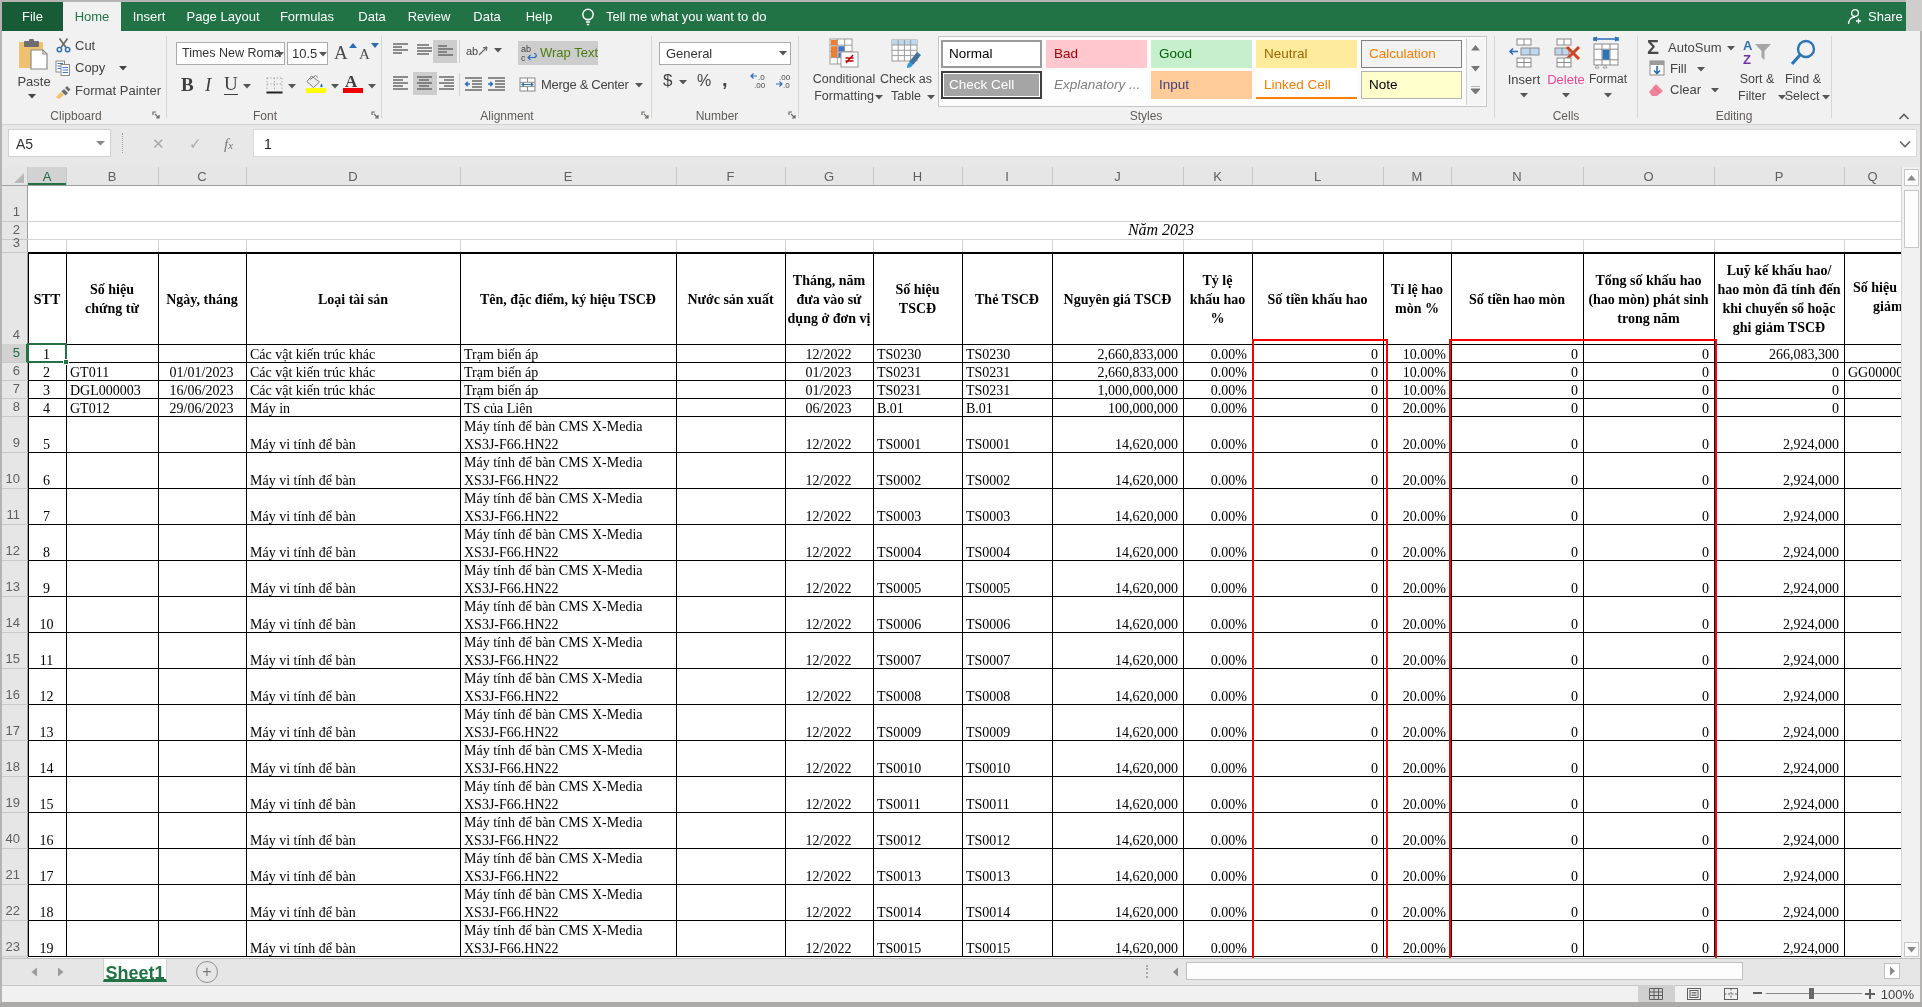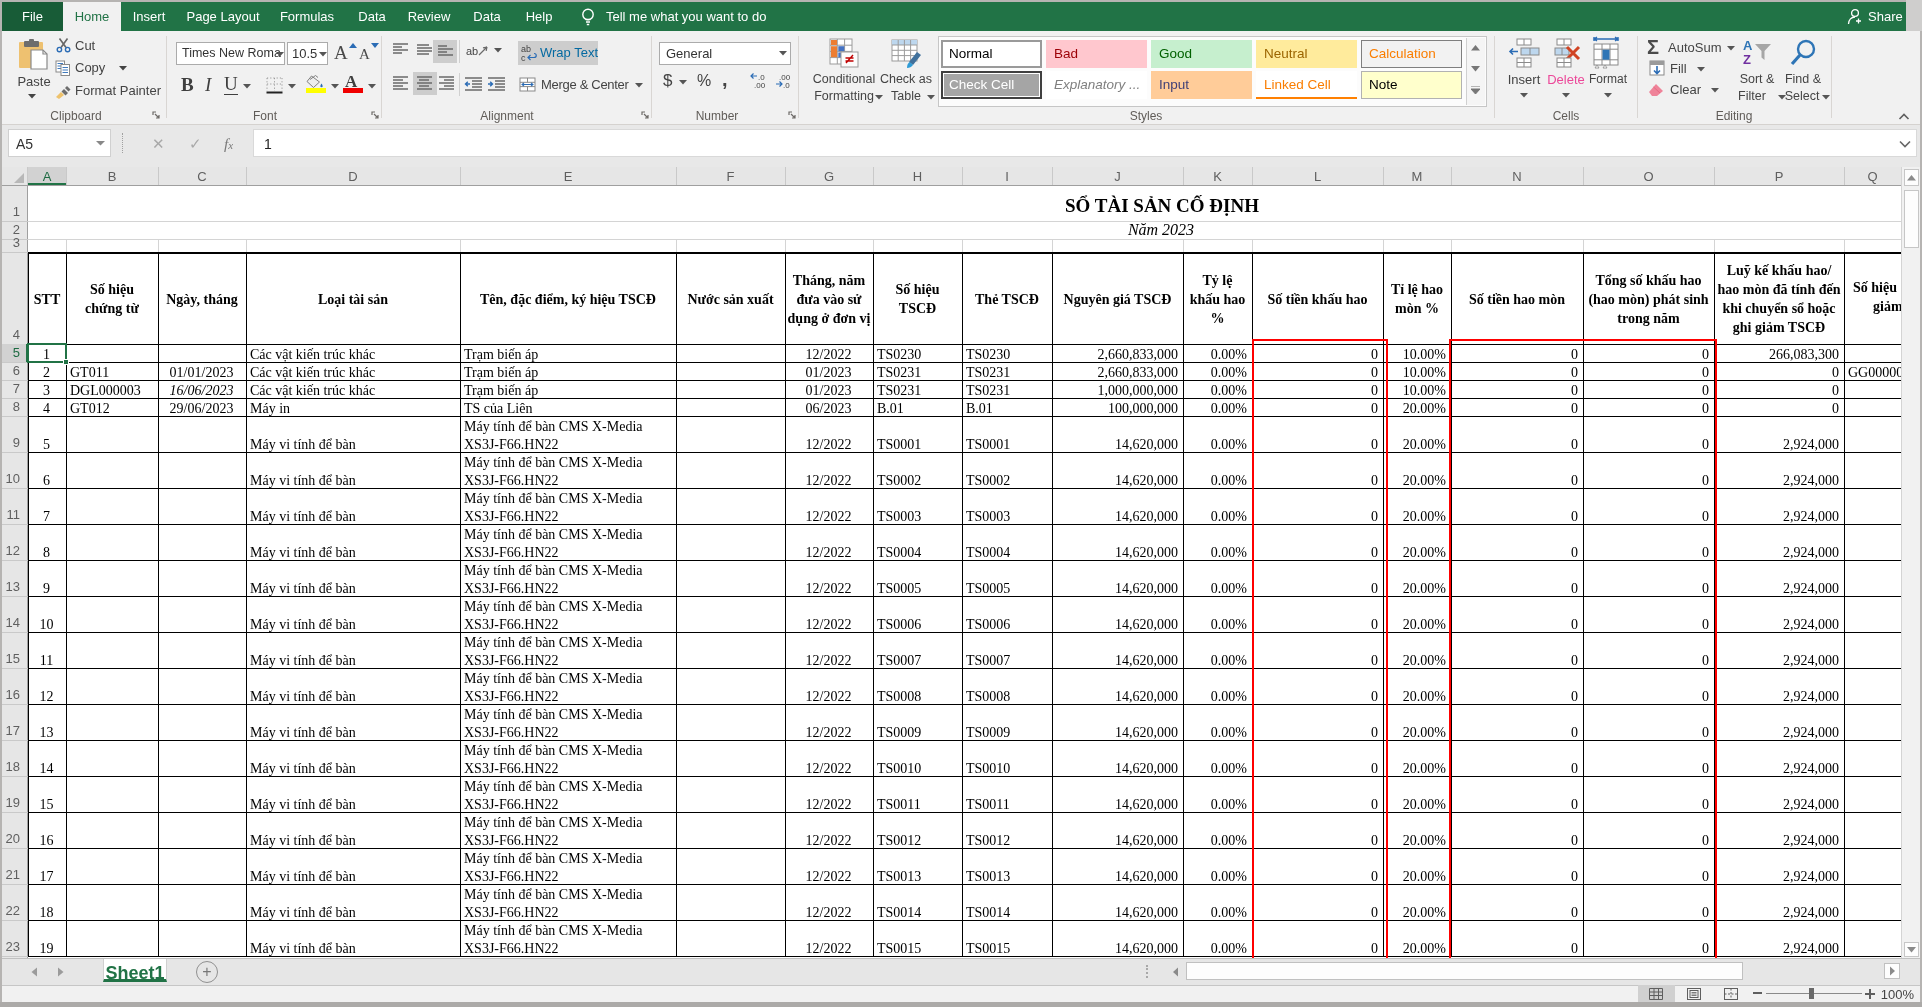--- a/index.html
+++ b/index.html
@@ -165,21 +165,21 @@
 </svg>
 <svg class="a" style="left:494px;top:48px" width="8" height="5" viewBox="0 0 8 5">
       <path d="M0 0 h8 l-4 4.5 z" fill="#555"></path>
     </svg>
 <div class="a" style="left:518px;top:41px;width:80px;height:24px;background:#cdcdcd"></div>
 <svg class="a" style="left:521px;top:44px" width="17" height="18" viewBox="0 0 17 18">
 <text x="0" y="8" font-size="9" fill="#444" font-family="Liberation Sans">ab</text>
 <text x="0" y="17" font-size="9" fill="#444" font-family="Liberation Sans">c</text>
 <path d="M7 13.5 h6 c3 0 3 -4 0 -4 M9.5 11 L7 13.5 L9.5 16" stroke="#2b6cb5" stroke-width="1.2" fill="none"></path>
 </svg>
-<div class="a" style="left:540px;top:45px;font-size:13px;color:#0369a1">Wrap Text</div>
+<div class="a" style="left:540px;top:45px;font-size:13px;color:#4d7c0f">Wrap Text</div>
 <div class="a" style="left:413px;top:72px;width:24px;height:23px;background:#cdcdcd"></div>
 <svg class="a" style="left:392px;top:76px" width="17" height="14" viewBox="0 0 17 14">
       <path d="M1 1 H16 M1 4 H11 M1 7 H16 M1 10 H11 M1 13 H16" stroke="#6a6a6a" stroke-width="1.4"></path>
     </svg>
 <svg class="a" style="left:416px;top:76px" width="17" height="14" viewBox="0 0 17 14">
       <path d="M1 1 H16 M3 4 H13 M1 7 H16 M3 10 H13 M1 13 H16" stroke="#6a6a6a" stroke-width="1.4"></path>
     </svg>
 <svg class="a" style="left:438px;top:76px" width="17" height="14" viewBox="0 0 17 14">
       <path d="M1 1 H16 M6 4 H16 M1 7 H16 M6 10 H16 M1 13 H16" stroke="#6a6a6a" stroke-width="1.4"></path>
     </svg>
@@ -447,21 +447,21 @@
 <div class="a" style="left:0;top:651px;width:20px;font-size:13px;color:#5f5f5f;text-align:right">15</div>
 <div class="a" style="left:2px;top:668px;width:26px;height:1px;background:#c9c9c9"></div>
 <div class="a" style="left:0;top:687px;width:20px;font-size:13px;color:#5f5f5f;text-align:right">16</div>
 <div class="a" style="left:2px;top:704px;width:26px;height:1px;background:#c9c9c9"></div>
 <div class="a" style="left:0;top:723px;width:20px;font-size:13px;color:#5f5f5f;text-align:right">17</div>
 <div class="a" style="left:2px;top:740px;width:26px;height:1px;background:#c9c9c9"></div>
 <div class="a" style="left:0;top:759px;width:20px;font-size:13px;color:#5f5f5f;text-align:right">18</div>
 <div class="a" style="left:2px;top:776px;width:26px;height:1px;background:#c9c9c9"></div>
 <div class="a" style="left:0;top:795px;width:20px;font-size:13px;color:#5f5f5f;text-align:right">19</div>
 <div class="a" style="left:2px;top:812px;width:26px;height:1px;background:#c9c9c9"></div>
-<div class="a" style="left:0;top:831px;width:20px;font-size:13px;color:#5f5f5f;text-align:right">20</div>
+<div class="a" style="left:0;top:831px;width:20px;font-size:13px;color:#5f5f5f;text-align:right">40</div>
 <div class="a" style="left:2px;top:848px;width:26px;height:1px;background:#c9c9c9"></div>
 <div class="a" style="left:0;top:867px;width:20px;font-size:13px;color:#5f5f5f;text-align:right">21</div>
 <div class="a" style="left:2px;top:884px;width:26px;height:1px;background:#c9c9c9"></div>
 <div class="a" style="left:0;top:903px;width:20px;font-size:13px;color:#5f5f5f;text-align:right">22</div>
 <div class="a" style="left:2px;top:920px;width:26px;height:1px;background:#c9c9c9"></div>
 <div class="a" style="left:0;top:939px;width:20px;font-size:13px;color:#5f5f5f;text-align:right">23</div>
 <div class="a" style="left:2px;top:956px;width:26px;height:1px;background:#c9c9c9"></div>
 <div class="a" style="left:28px;top:186px;width:1873px;height:772px;background:#fff"></div>
 <div class="a" style="left:28px;top:221px;width:1873px;height:1px;background:#d4d4d4"></div>
 <div class="a" style="left:28px;top:239px;width:1873px;height:1px;background:#d4d4d4"></div>
@@ -514,21 +514,20 @@
 <div class="a" style="left:28px;top:704px;width:1873px;height:1px;background:#000"></div>
 <div class="a" style="left:28px;top:740px;width:1873px;height:1px;background:#000"></div>
 <div class="a" style="left:28px;top:776px;width:1873px;height:1px;background:#000"></div>
 <div class="a" style="left:28px;top:812px;width:1873px;height:1px;background:#000"></div>
 <div class="a" style="left:28px;top:848px;width:1873px;height:1px;background:#000"></div>
 <div class="a" style="left:28px;top:884px;width:1873px;height:1px;background:#000"></div>
 <div class="a" style="left:28px;top:920px;width:1873px;height:1px;background:#000"></div>
 <div class="a" style="left:28px;top:956px;width:1873px;height:1px;background:#000"></div>
 <div class="a" style="left:1252px;top:339px;width:136px;height:619px;border:2px solid #ff0000;border-bottom:none"></div>
 <div class="a" style="left:1449px;top:339px;width:268px;height:619px;border:2px solid #ff0000;border-bottom:none"></div>
-<div class="a sf c" style="left:862px;top:195px;width:600px;font-size:19px;font-weight:bold;color:#000">SỔ TÀI SẢN CỐ ĐỊNH</div>
 <div class="a sf c" style="left:961px;top:221px;width:400px;font-size:16px;font-style:italic;color:#000">Năm 2023</div>
 <div class="a sf c" style="left:28px;top:290px;width:38px;font-size:14px;font-weight:bold;line-height:19px">STT</div>
 <div class="a sf c" style="left:66px;top:280px;width:92px;font-size:14px;font-weight:bold;line-height:19px">Số hiệu<br>chứng từ</div>
 <div class="a sf c" style="left:158px;top:290px;width:88px;font-size:14px;font-weight:bold;line-height:19px">Ngày, tháng</div>
 <div class="a sf c" style="left:246px;top:290px;width:214px;font-size:14px;font-weight:bold;line-height:19px">Loại tài sản</div>
 <div class="a sf c" style="left:460px;top:290px;width:216px;font-size:14px;font-weight:bold;line-height:19px">Tên, đặc điểm, ký hiệu TSCĐ</div>
 <div class="a sf c" style="left:676px;top:290px;width:109px;font-size:14px;font-weight:bold;line-height:19px">Nước sản xuất</div>
 <div class="a sf c" style="left:785px;top:271px;width:88px;font-size:14px;font-weight:bold;line-height:19px">Tháng, năm<br>đưa vào sử<br>dụng ở đơn vị</div>
 <div class="a sf c" style="left:873px;top:280px;width:89px;font-size:14px;font-weight:bold;line-height:19px">Số hiệu<br>TSCĐ</div>
 <div class="a sf c" style="left:962px;top:290px;width:90px;font-size:14px;font-weight:bold;line-height:19px">Thẻ TSCĐ</div>
@@ -567,21 +566,21 @@
 <div class="a sf" style="left:1056px;top:364px;width:122px;height:18px;font-size:14px;line-height:18px;overflow:hidden;white-space:nowrap;text-align:right;">2,660,833,000</div>
 <div class="a sf" style="left:1187px;top:364px;width:60px;height:18px;font-size:14px;line-height:18px;overflow:hidden;white-space:nowrap;text-align:right;">0.00%</div>
 <div class="a sf" style="left:1256px;top:364px;width:122px;height:18px;font-size:14px;line-height:18px;overflow:hidden;white-space:nowrap;text-align:right;">0</div>
 <div class="a sf" style="left:1387px;top:364px;width:59px;height:18px;font-size:14px;line-height:18px;overflow:hidden;white-space:nowrap;text-align:right;">10.00%</div>
 <div class="a sf" style="left:1455px;top:364px;width:123px;height:18px;font-size:14px;line-height:18px;overflow:hidden;white-space:nowrap;text-align:right;">0</div>
 <div class="a sf" style="left:1587px;top:364px;width:122px;height:18px;font-size:14px;line-height:18px;overflow:hidden;white-space:nowrap;text-align:right;">0</div>
 <div class="a sf" style="left:1718px;top:364px;width:121px;height:18px;font-size:14px;line-height:18px;overflow:hidden;white-space:nowrap;text-align:right;">0</div>
 <div class="a sf" style="left:1848px;top:364px;width:53px;height:18px;font-size:14px;line-height:18px;overflow:hidden;white-space:nowrap;">GG000001</div>
 <div class="a sf" style="left:32px;top:382px;width:29px;height:18px;font-size:14px;line-height:18px;overflow:hidden;white-space:nowrap;text-align:center;">3</div>
 <div class="a sf" style="left:70px;top:382px;width:83px;height:18px;font-size:14px;line-height:18px;overflow:hidden;white-space:nowrap;">DGL000003</div>
-<div class="a sf" style="left:162px;top:382px;width:79px;height:18px;font-size:14px;line-height:18px;overflow:hidden;white-space:nowrap;text-align:center;font-style:italic;">16/06/2023</div>
+<div class="a sf" style="left:162px;top:382px;width:79px;height:18px;font-size:14px;line-height:18px;overflow:hidden;white-space:nowrap;text-align:center;">16/06/2023</div>
 <div class="a sf" style="left:250px;top:382px;width:205px;height:18px;font-size:14px;line-height:18px;overflow:hidden;white-space:nowrap;">Các vật kiến trúc khác</div>
 <div class="a sf" style="left:464px;top:382px;width:207px;height:18px;font-size:14px;line-height:18px;overflow:hidden;white-space:nowrap;">Trạm biến áp</div>
 <div class="a sf" style="left:789px;top:382px;width:79px;height:18px;font-size:14px;line-height:18px;overflow:hidden;white-space:nowrap;text-align:center;">01/2023</div>
 <div class="a sf" style="left:877px;top:382px;width:80px;height:18px;font-size:14px;line-height:18px;overflow:hidden;white-space:nowrap;">TS0231</div>
 <div class="a sf" style="left:966px;top:382px;width:81px;height:18px;font-size:14px;line-height:18px;overflow:hidden;white-space:nowrap;">TS0231</div>
 <div class="a sf" style="left:1056px;top:382px;width:122px;height:18px;font-size:14px;line-height:18px;overflow:hidden;white-space:nowrap;text-align:right;">1,000,000,000</div>
 <div class="a sf" style="left:1187px;top:382px;width:60px;height:18px;font-size:14px;line-height:18px;overflow:hidden;white-space:nowrap;text-align:right;">0.00%</div>
 <div class="a sf" style="left:1256px;top:382px;width:122px;height:18px;font-size:14px;line-height:18px;overflow:hidden;white-space:nowrap;text-align:right;">0</div>
 <div class="a sf" style="left:1387px;top:382px;width:59px;height:18px;font-size:14px;line-height:18px;overflow:hidden;white-space:nowrap;text-align:right;">10.00%</div>
 <div class="a sf" style="left:1455px;top:382px;width:123px;height:18px;font-size:14px;line-height:18px;overflow:hidden;white-space:nowrap;text-align:right;">0</div>

